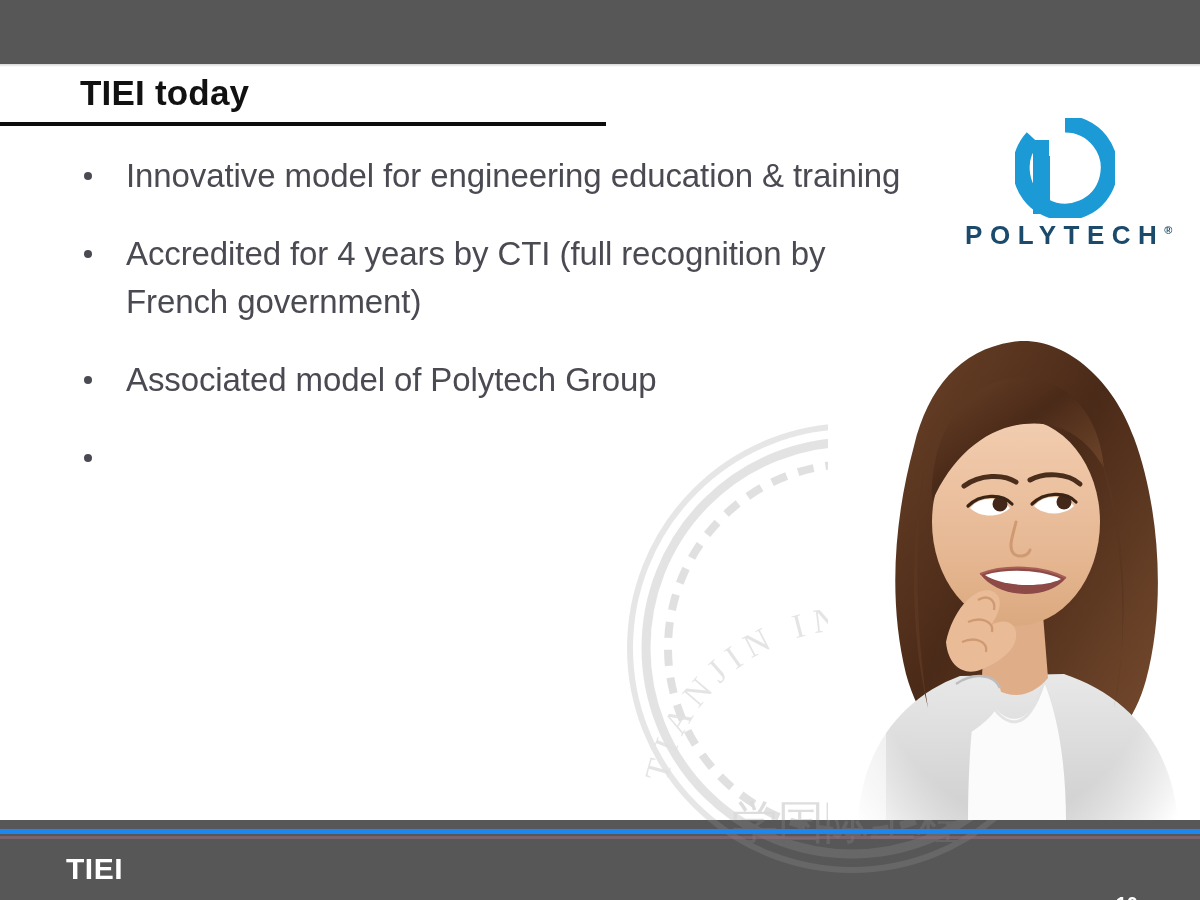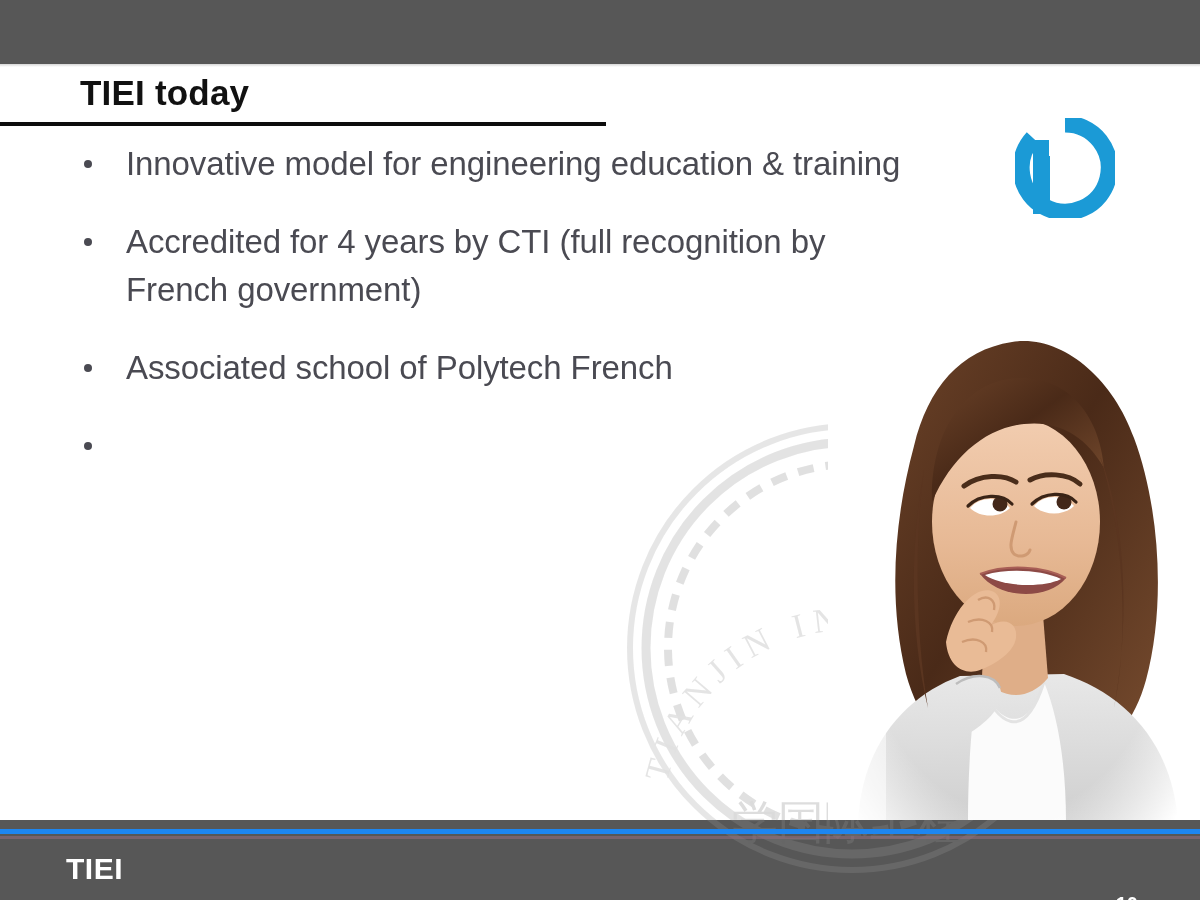--- a/index.html
+++ b/index.html
@@ -82,21 +82,21 @@
     position: absolute;
     left: 72px; top: 140px;
     width: 840px;
     margin: 0;
     padding: 0;
     list-style: none;
   }
   .bullet-item {
     position: relative;
     padding-left: 54px;
-    margin: 0 0 30px 0;
+    margin: 12px 0 30px 0;
     font-size: 33px;
     line-height: 48px;
     color: #4a4a52;
     letter-spacing: -0.1px;
   }
   .bullet-item:last-child { margin-bottom: 0; }
   .bullet-dot {
     position: absolute;
     left: 12px;
     top: 20px;
@@ -314,37 +314,40 @@
     <li class="bullet-item">
       <span class="bullet-dot"></span>
       <span>Innovative model for engineering education &amp; training</span>
     </li>
     <li class="bullet-item">
       <span class="bullet-dot"></span>
       <span>Accredited for 4 years by CTI (full recognition by French government)</span>
     </li>
     <li class="bullet-item">
       <span class="bullet-dot"></span>
-      <span>Associated school of Polytech French</span>
+      <span>Associated model of Polytech Group</span>
     </li>
     <li class="bullet-item">
       <span class="bullet-dot"></span>
     </li>
   </ul>
 
   <div id="polytech-logo">
     <div id="polytech-mark">
       <svg viewBox="0 0 100 100" xmlns="http://www.w3.org/2000/svg">
 
         <path d="M 50,6
                  A 44,44 0 1,1 18,20" fill="none" stroke="#1b9ad6" stroke-width="17" stroke-linecap="butt"></path>
 
         <path d="M 18,38 L 35,38 L 35,96 L 18,96 Z" fill="#1b9ad6"></path>
         <path d="M 18,38 L 18,22 L 34,22 L 34,38 Z" fill="#1b9ad6"></path>
       </svg>
+    </div>
+    <div id="polytech-wordmark">
+      <span>POLYTECH</span><span id="polytech-reg">®</span>
     </div>
   </div>
 
   <div id="footer">
     <div id="footer-watermark">
       <svg viewBox="0 0 480 540" xmlns="http://www.w3.org/2000/svg">
         <g transform="translate(0,-40)">
           <circle cx="240" cy="330" r="206" fill="none" stroke="#d8d8d8" stroke-width="9"></circle>
           <circle cx="240" cy="330" r="184" fill="none" stroke="#d0d0d0" stroke-width="8" stroke-dasharray="16 12"></circle>
           <circle cx="240" cy="330" r="222" fill="none" stroke="#dadada" stroke-width="6"></circle>

